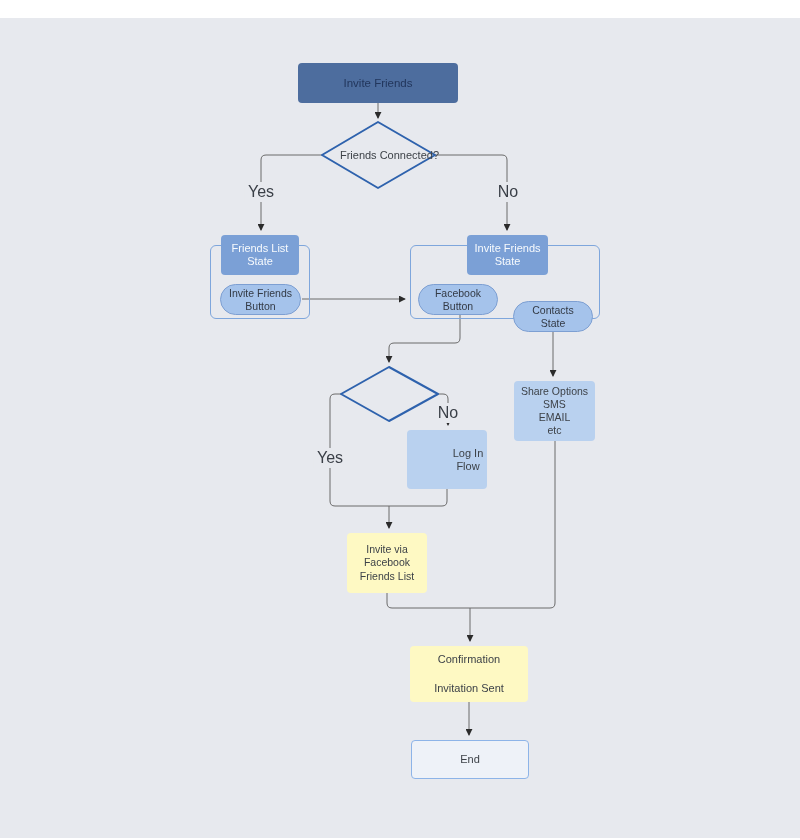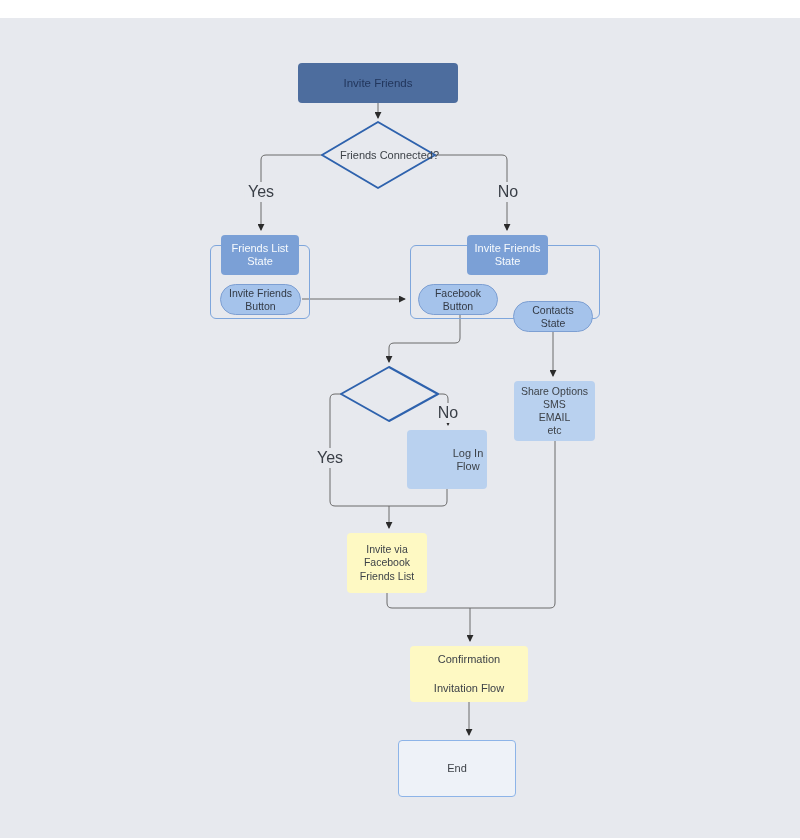--- a/index.html
+++ b/index.html
@@ -69,21 +69,21 @@
   .pill-invite   { left: 220px; top: 284px; width: 81px; height: 31px; }
   .pill-facebook { left: 418px; top: 284px; width: 80px; height: 31px; }
   .pill-contacts { left: 513px; top: 284px; width: 80px; height: 31px; margin-top: 17px; }
   .proc { background: #b9d1ef; border-radius: 4px; }
   .proc-light { background: #fef9c3; border-radius: 4px; }
   .login-flow    { left: 407px; top: 430px; width: 80px;  height: 59px; padding-left: 42px; }
   .share-options { left: 514px; top: 381px; width: 81px;  height: 60px; font-size: 10.5px; line-height: 13px; }
   .invite-via    { left: 347px; top: 533px; width: 80px;  height: 60px; font-size: 10.5px; line-height: 13.5px; }
   .confirmation  { left: 410px; top: 646px; width: 118px; height: 56px; gap: 16px; }
   .end-node {
-    left: 398px; top: 740px; width: 118px; height: 57px;
+    left: 411px; top: 740px; width: 118px; height: 39px;
     background: #eef2f8;
     border: 1px solid #8db4e8;
     border-radius: 4px;
   }
   .edge-label {
     position: absolute;
     transform: translate(-50%, -50%);
     background: #e7e9ee;
     padding: 1px 3px;
     font-size: 16px;
@@ -165,21 +165,21 @@
   </div>
 
   <div class="node proc-light invite-via">
     <div>Invite via</div>
     <div>Facebook</div>
     <div>Friends List</div>
   </div>
 
   <div class="node proc-light confirmation">
     <div>Confirmation</div>
-    <div>Invitation Flow</div>
+    <div>Invitation Sent</div>
   </div>
 
   <div class="node end-node">
     <div>End</div>
   </div>
 
   <div class="edge-label" style="left:261px; top:192px;">Yes</div>
   <div class="edge-label" style="left:508px; top:192px;">No</div>
   <div class="edge-label" style="left:330px; top:458px;">Yes</div>
   <div class="edge-label" style="left:448px; top:413px;">No</div>

